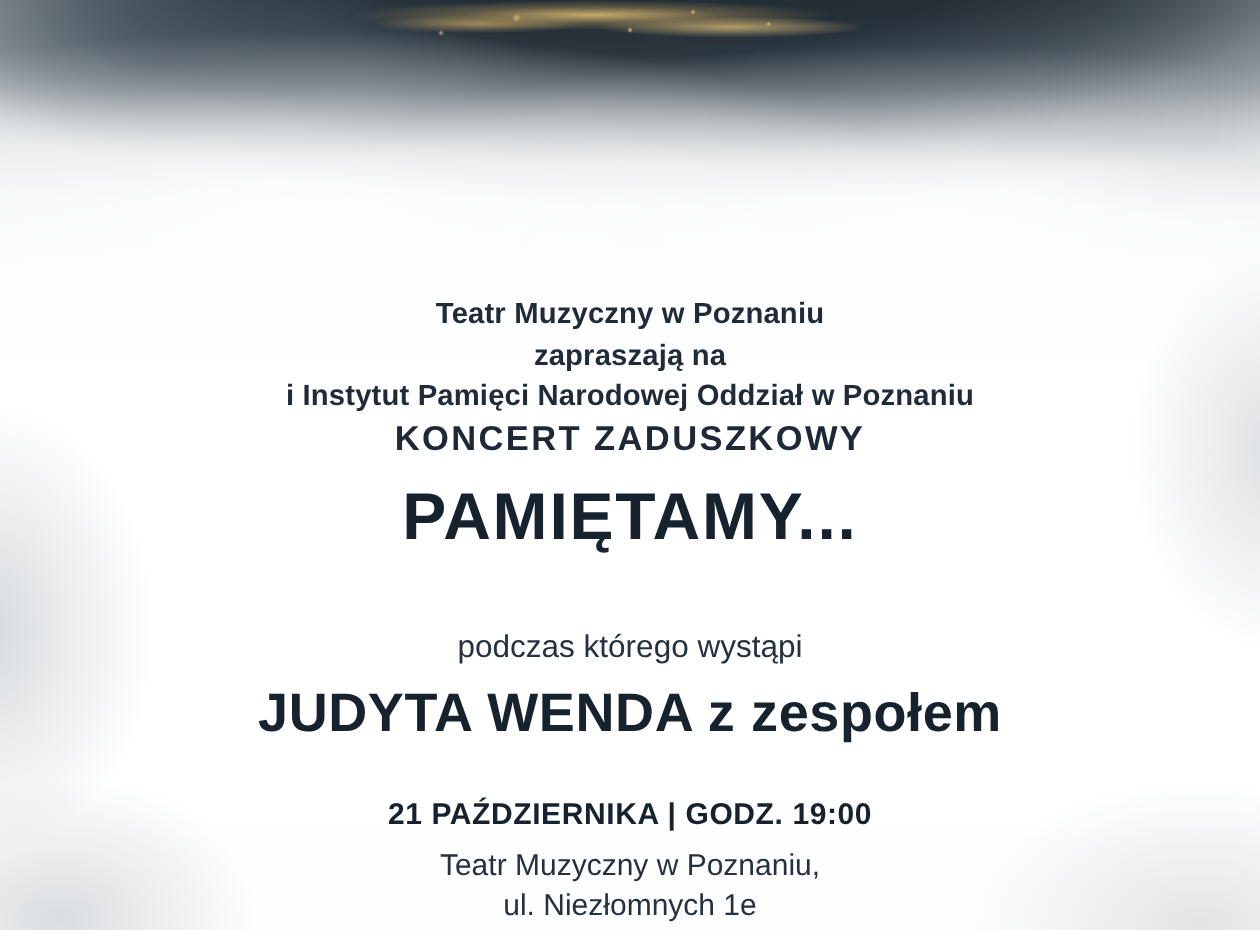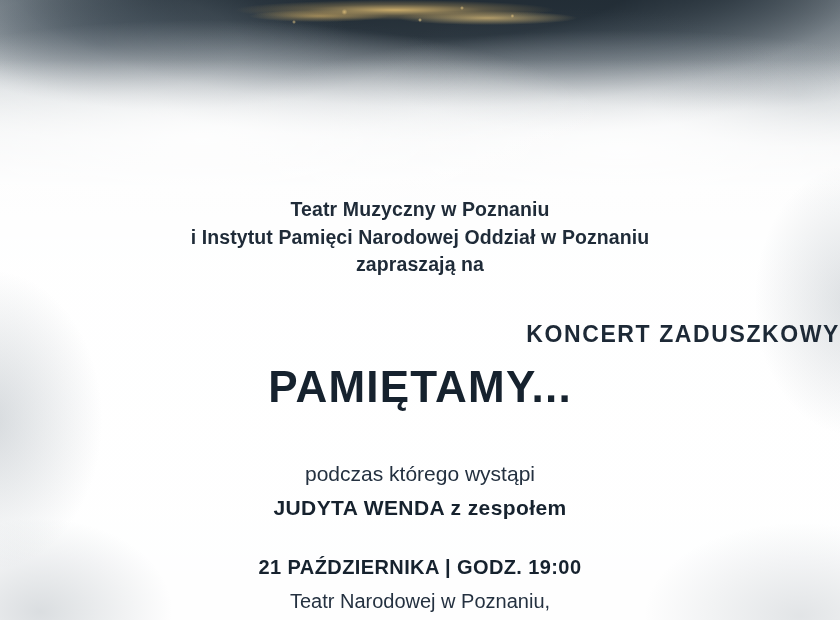--- a/index.html
+++ b/index.html
@@ -101,46 +101,44 @@
   .invite-block {
     font-size: 19.5px;
     font-weight: bold;
     line-height: 1.42;
     letter-spacing: 0.1px;
     color: #1f2b38;
   }
   .invite-line { display: block; }
 
   .concert-kicker {
-    margin-top: 42px;
     font-size: 23px;
     font-weight: bold;
     letter-spacing: 1.6px;
     color: #1d2936;
-    text-align: right;
   }
 
   .concert-title {
     margin-top: 14px;
     font-size: 44px;
     font-weight: bold;
     letter-spacing: 1.2px;
     color: #16222e;
   }
 
   .performer-intro {
     margin-top: 50px;
     font-size: 21px;
     font-weight: normal;
     color: #243140;
   }
 
   .performer-name {
     margin-top: 10px;
-    font-size: 21px;
+    font-size: 36px;
     font-weight: bold;
     letter-spacing: 0.4px;
     color: #16222e;
   }
 
   .datetime {
     margin-top: 36px;
     font-size: 20px;
     font-weight: bold;
     letter-spacing: 0.4px;
@@ -164,33 +162,33 @@
   <div class="art-layer art-cloud-main"></div>
   <div class="art-layer art-cloud-soft"></div>
   <div class="art-layer art-mist"></div>
   <div class="art-layer art-wisps"></div>
   <div class="art-layer art-gold"></div>
 
   <div class="content">
 
     <div class="invite-block">
       <span class="invite-line">Teatr Muzyczny w Poznaniu</span>
+      <span class="invite-line">zapraszają na</span>
       <span class="invite-line">i Instytut Pamięci Narodowej Oddział w Poznaniu</span>
-      <span class="invite-line">zapraszają na</span>
     </div>
 
     <div class="concert-kicker">KONCERT ZADUSZKOWY</div>
 
     <h1 class="concert-title">PAMIĘTAMY...</h1>
 
     <div class="performer-intro">podczas którego wystąpi</div>
 
     <div class="performer-name">JUDYTA WENDA z zespołem</div>
 
     <div class="datetime">21 PAŹDZIERNIKA | GODZ. 19:00</div>
 
     <div class="venue">
-      <span class="venue-line">Teatr Narodowej w Poznaniu,</span>
+      <span class="venue-line">Teatr Muzyczny w Poznaniu,</span>
       <span class="venue-line">ul. Niezłomnych 1e</span>
     </div>
 
   </div>
 </div>
 
 </body></html>

